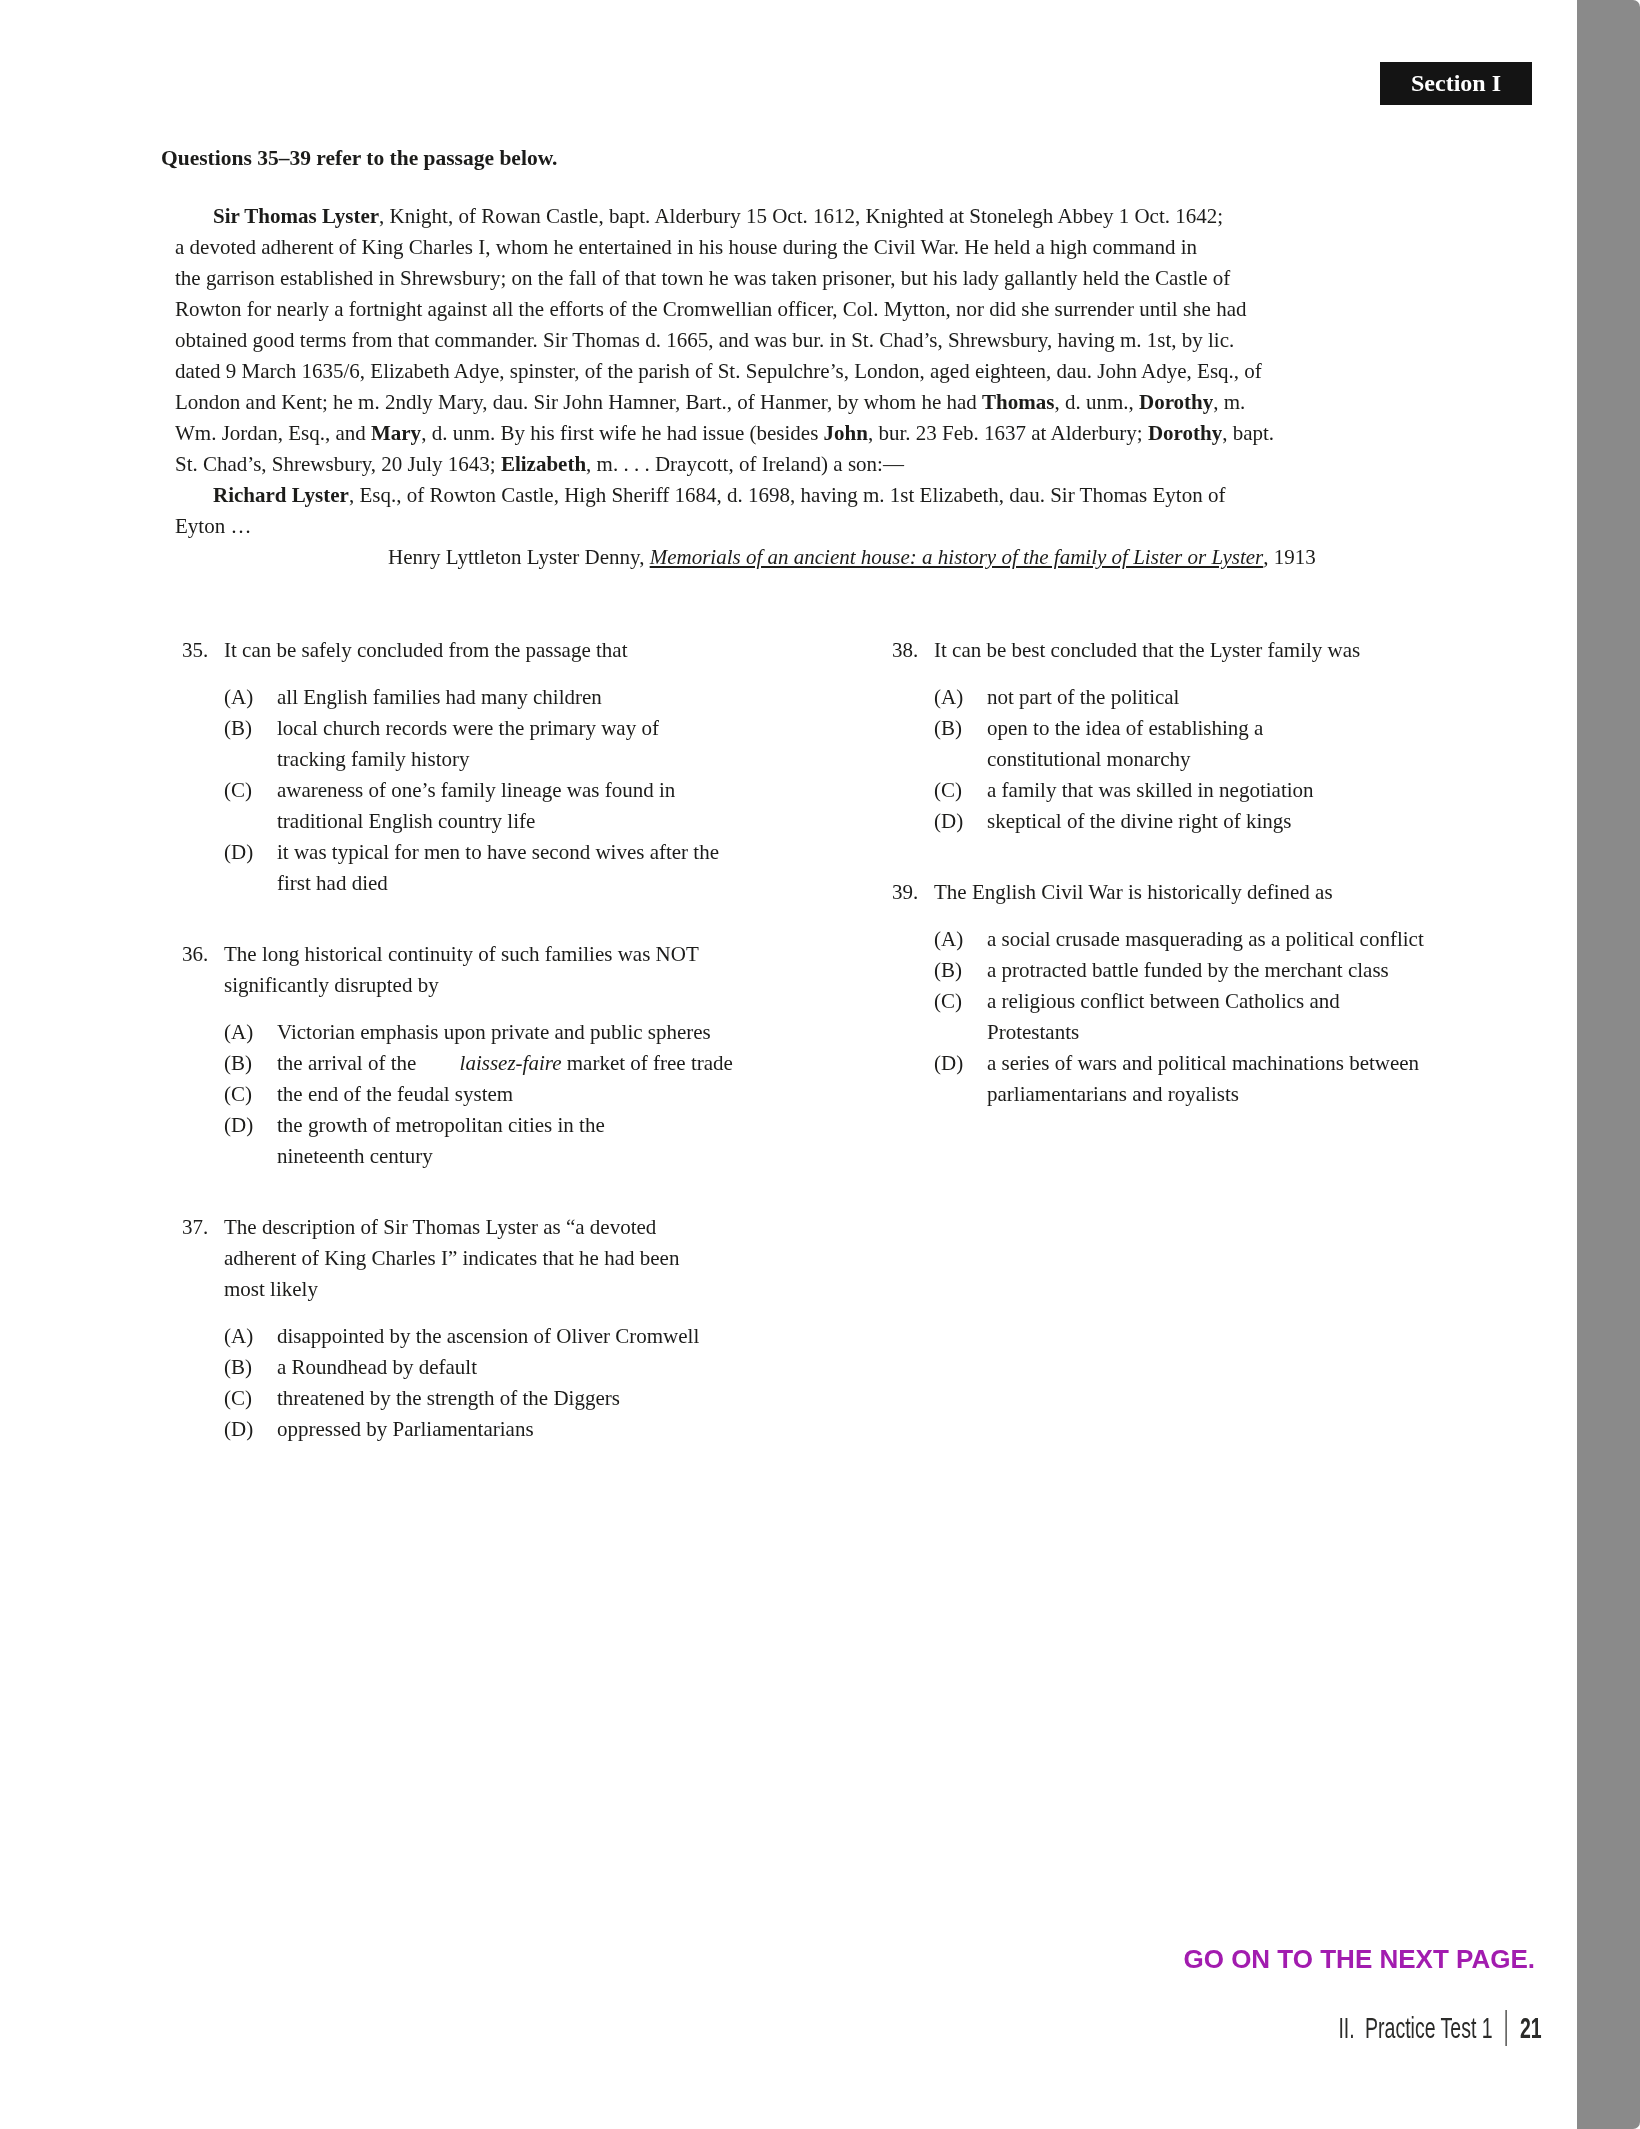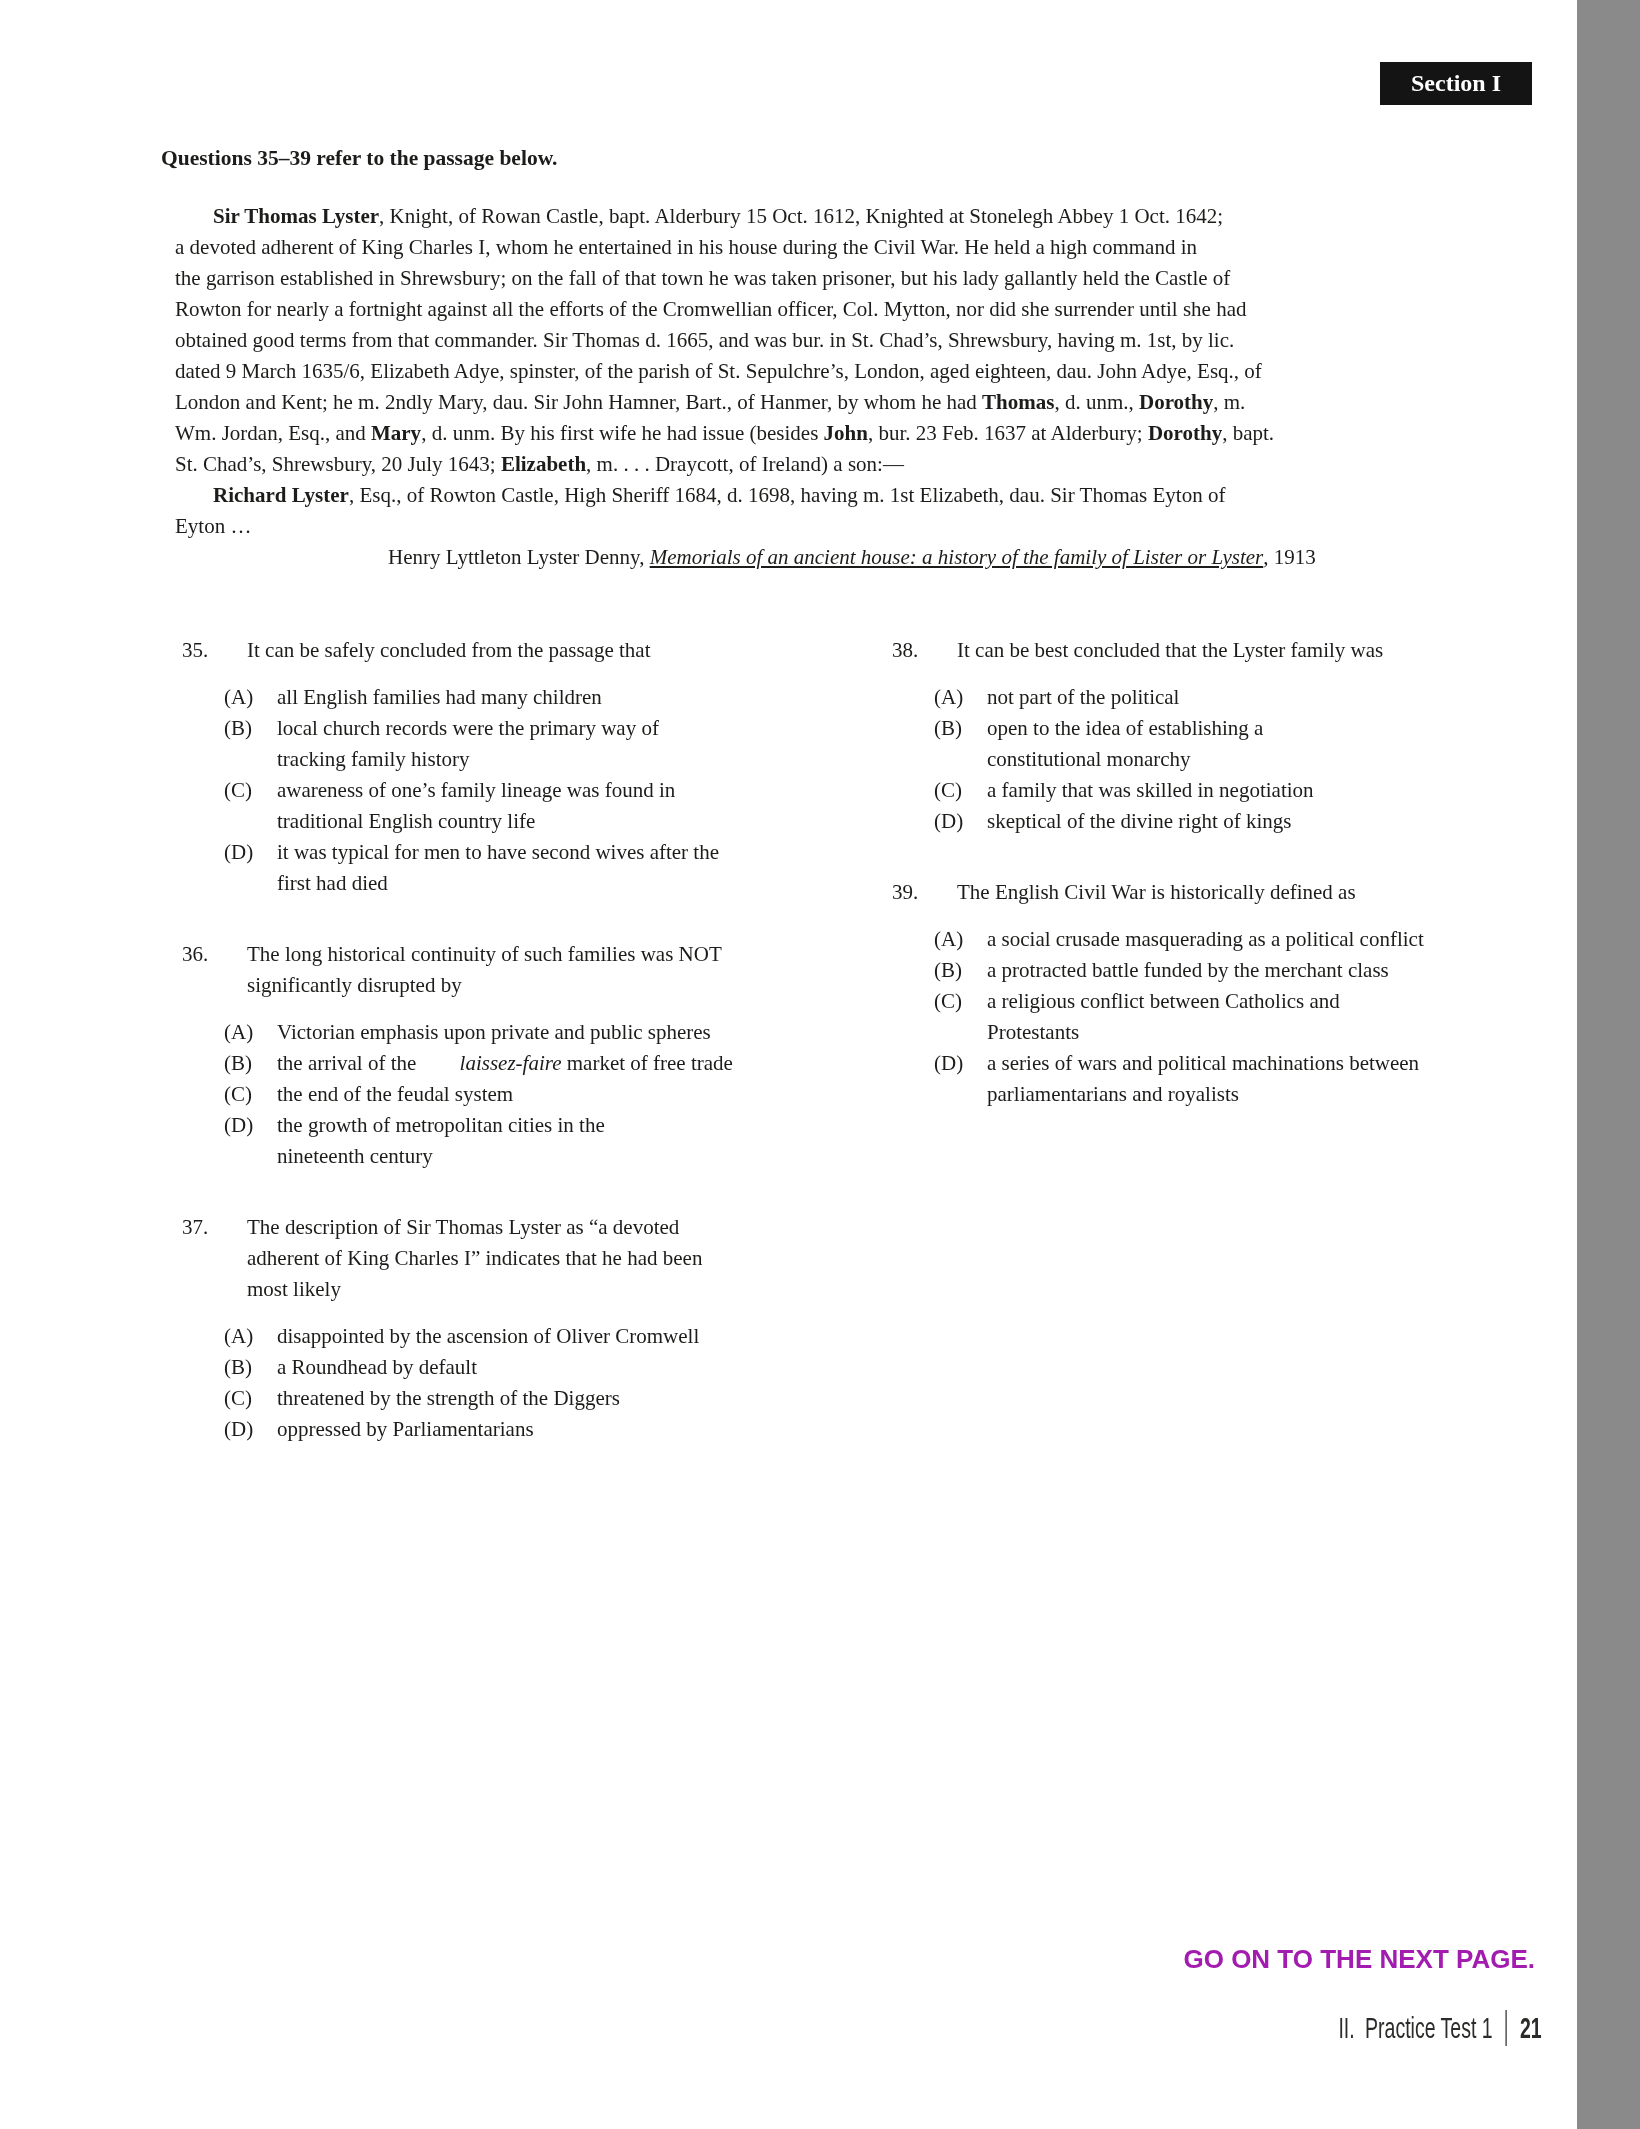--- a/index.html
+++ b/index.html
@@ -4,20 +4,21 @@
 <style>
   * { margin:0; padding:0; box-sizing:border-box; }
   html,body { background:#ffffff; }
   .page {
     position:relative;
     width:1640px; height:2129px;
     background:#ffffff;
     overflow:hidden;
     font-family:"Liberation Serif","DejaVu Serif",serif;
     color:#1c1c1a;
+    border-radius:7px;
   }
   .side-bar {
     position:absolute; top:0; right:0;
     width:63px; height:2129px;
     background:#8a8a8a;
   }
   .section-badge {
     position:absolute; left:1380px; top:62px;
     width:152px; height:43px;
     background:#141414; color:#ffffff;
@@ -40,21 +41,21 @@
   .pline.indent { padding-left:38px; }
   .pline.attribution { padding-left:213px; }
   .qcol { position:absolute; top:635px; width:690px; }
   .qcol.left  { left:182px; }
   .qcol.right { left:892px; }
   .question { position:relative; padding-left:42px; margin-bottom:40px; }
   .qnum {
     position:absolute; left:0; top:0;
     height:31px; line-height:31px; font-size:21px;
   }
-  .stem { margin-bottom:16px;margin-left:23px; }
+  .stem { margin-bottom:16px; }
   .stem .pline, .choice .pline { font-size:21px; }
   .choice { position:relative; padding-left:53px; }
   .choice-letter {
     position:absolute; left:0; top:0;
     height:31px; line-height:31px; font-size:21px;
   }
   .go-on-note {
     position:absolute; top:1944px; right:105px;
     font-family:"Liberation Sans","DejaVu Sans",sans-serif;
     font-weight:bold; font-size:26px; color:#a21caf;

